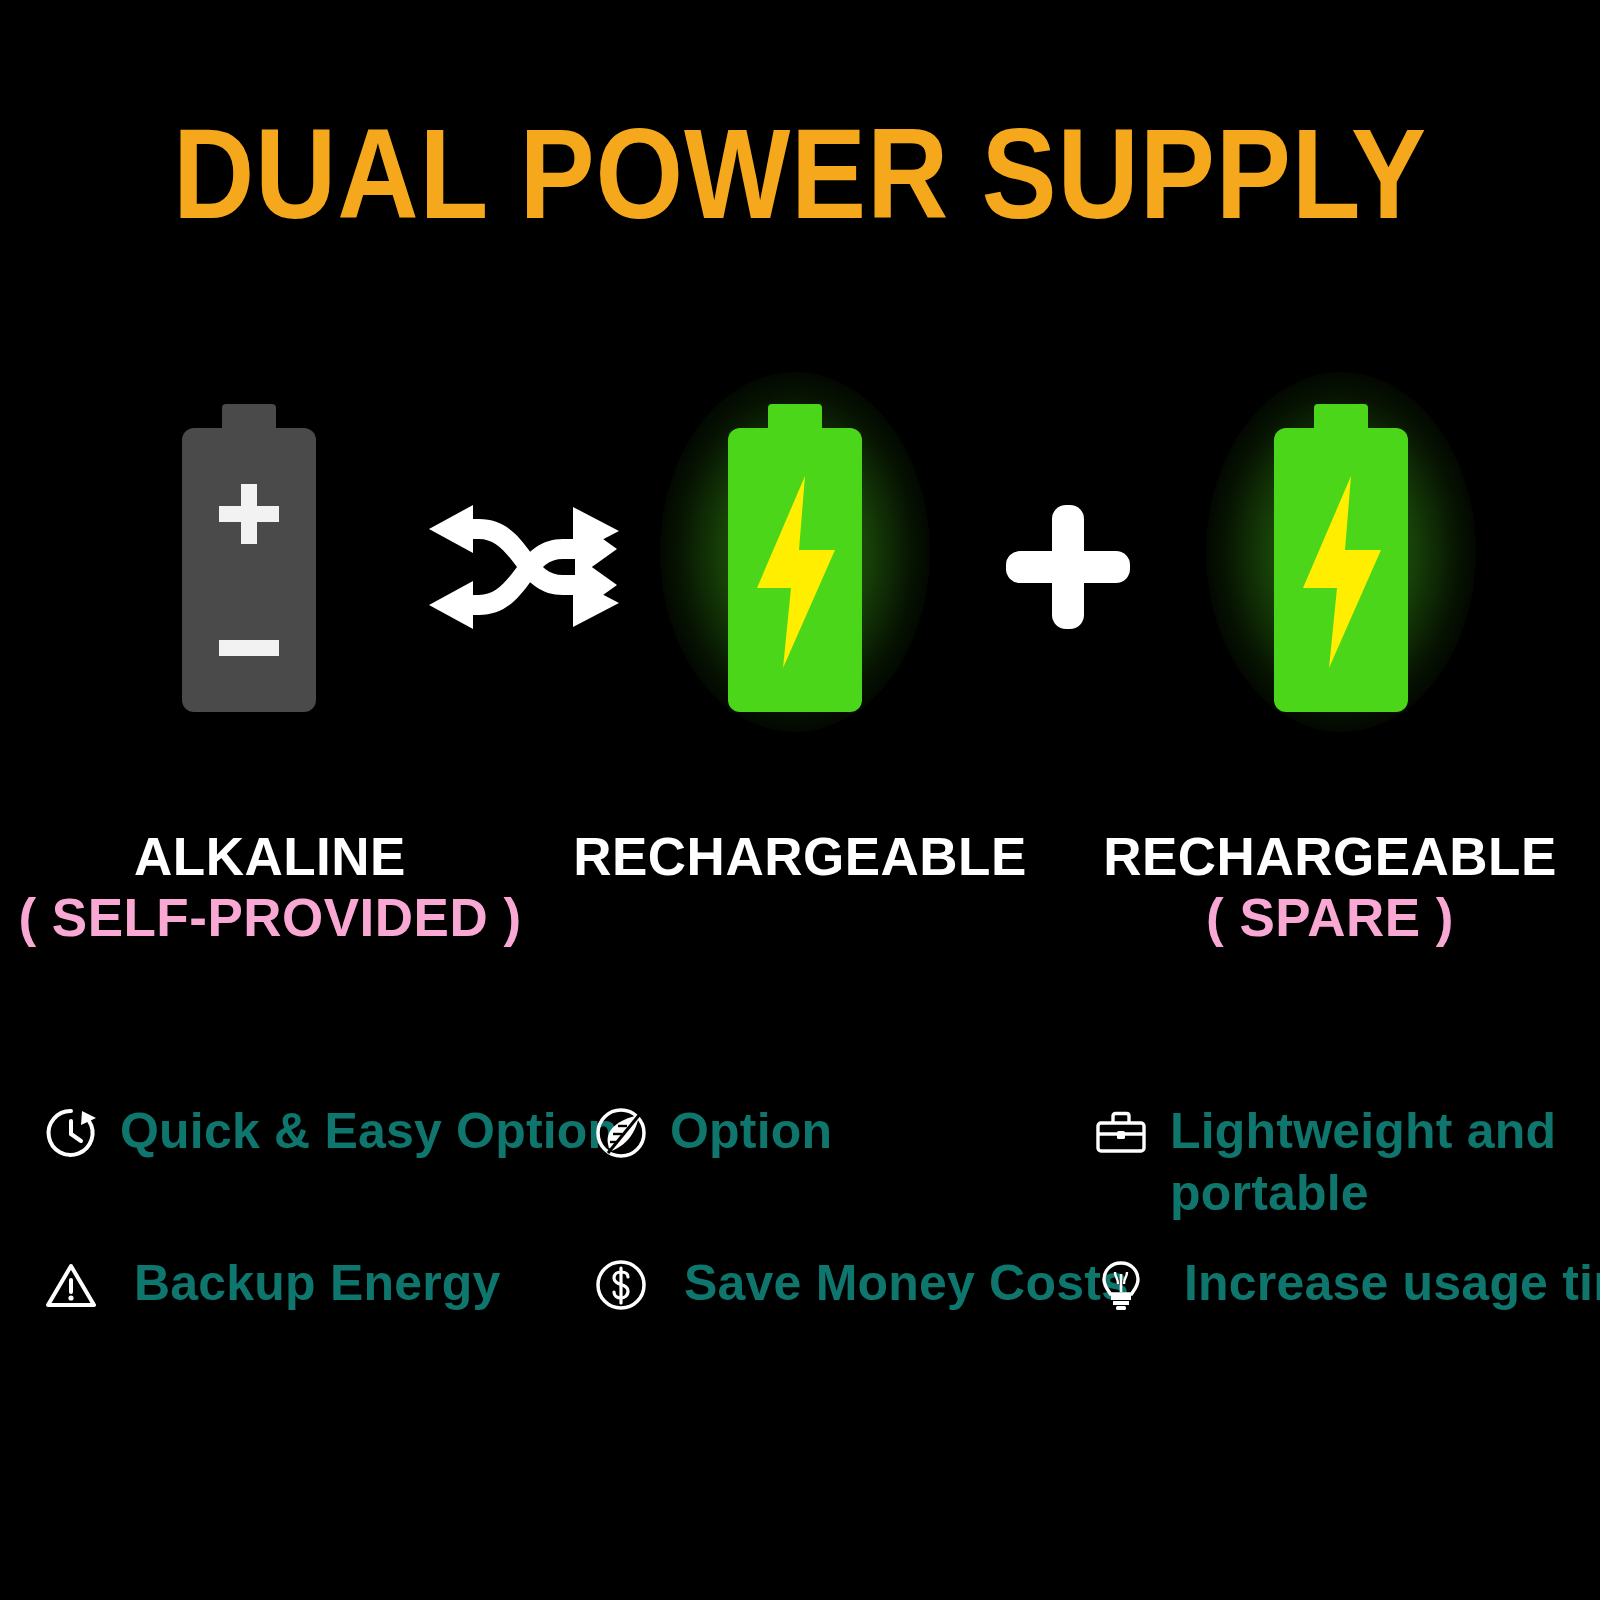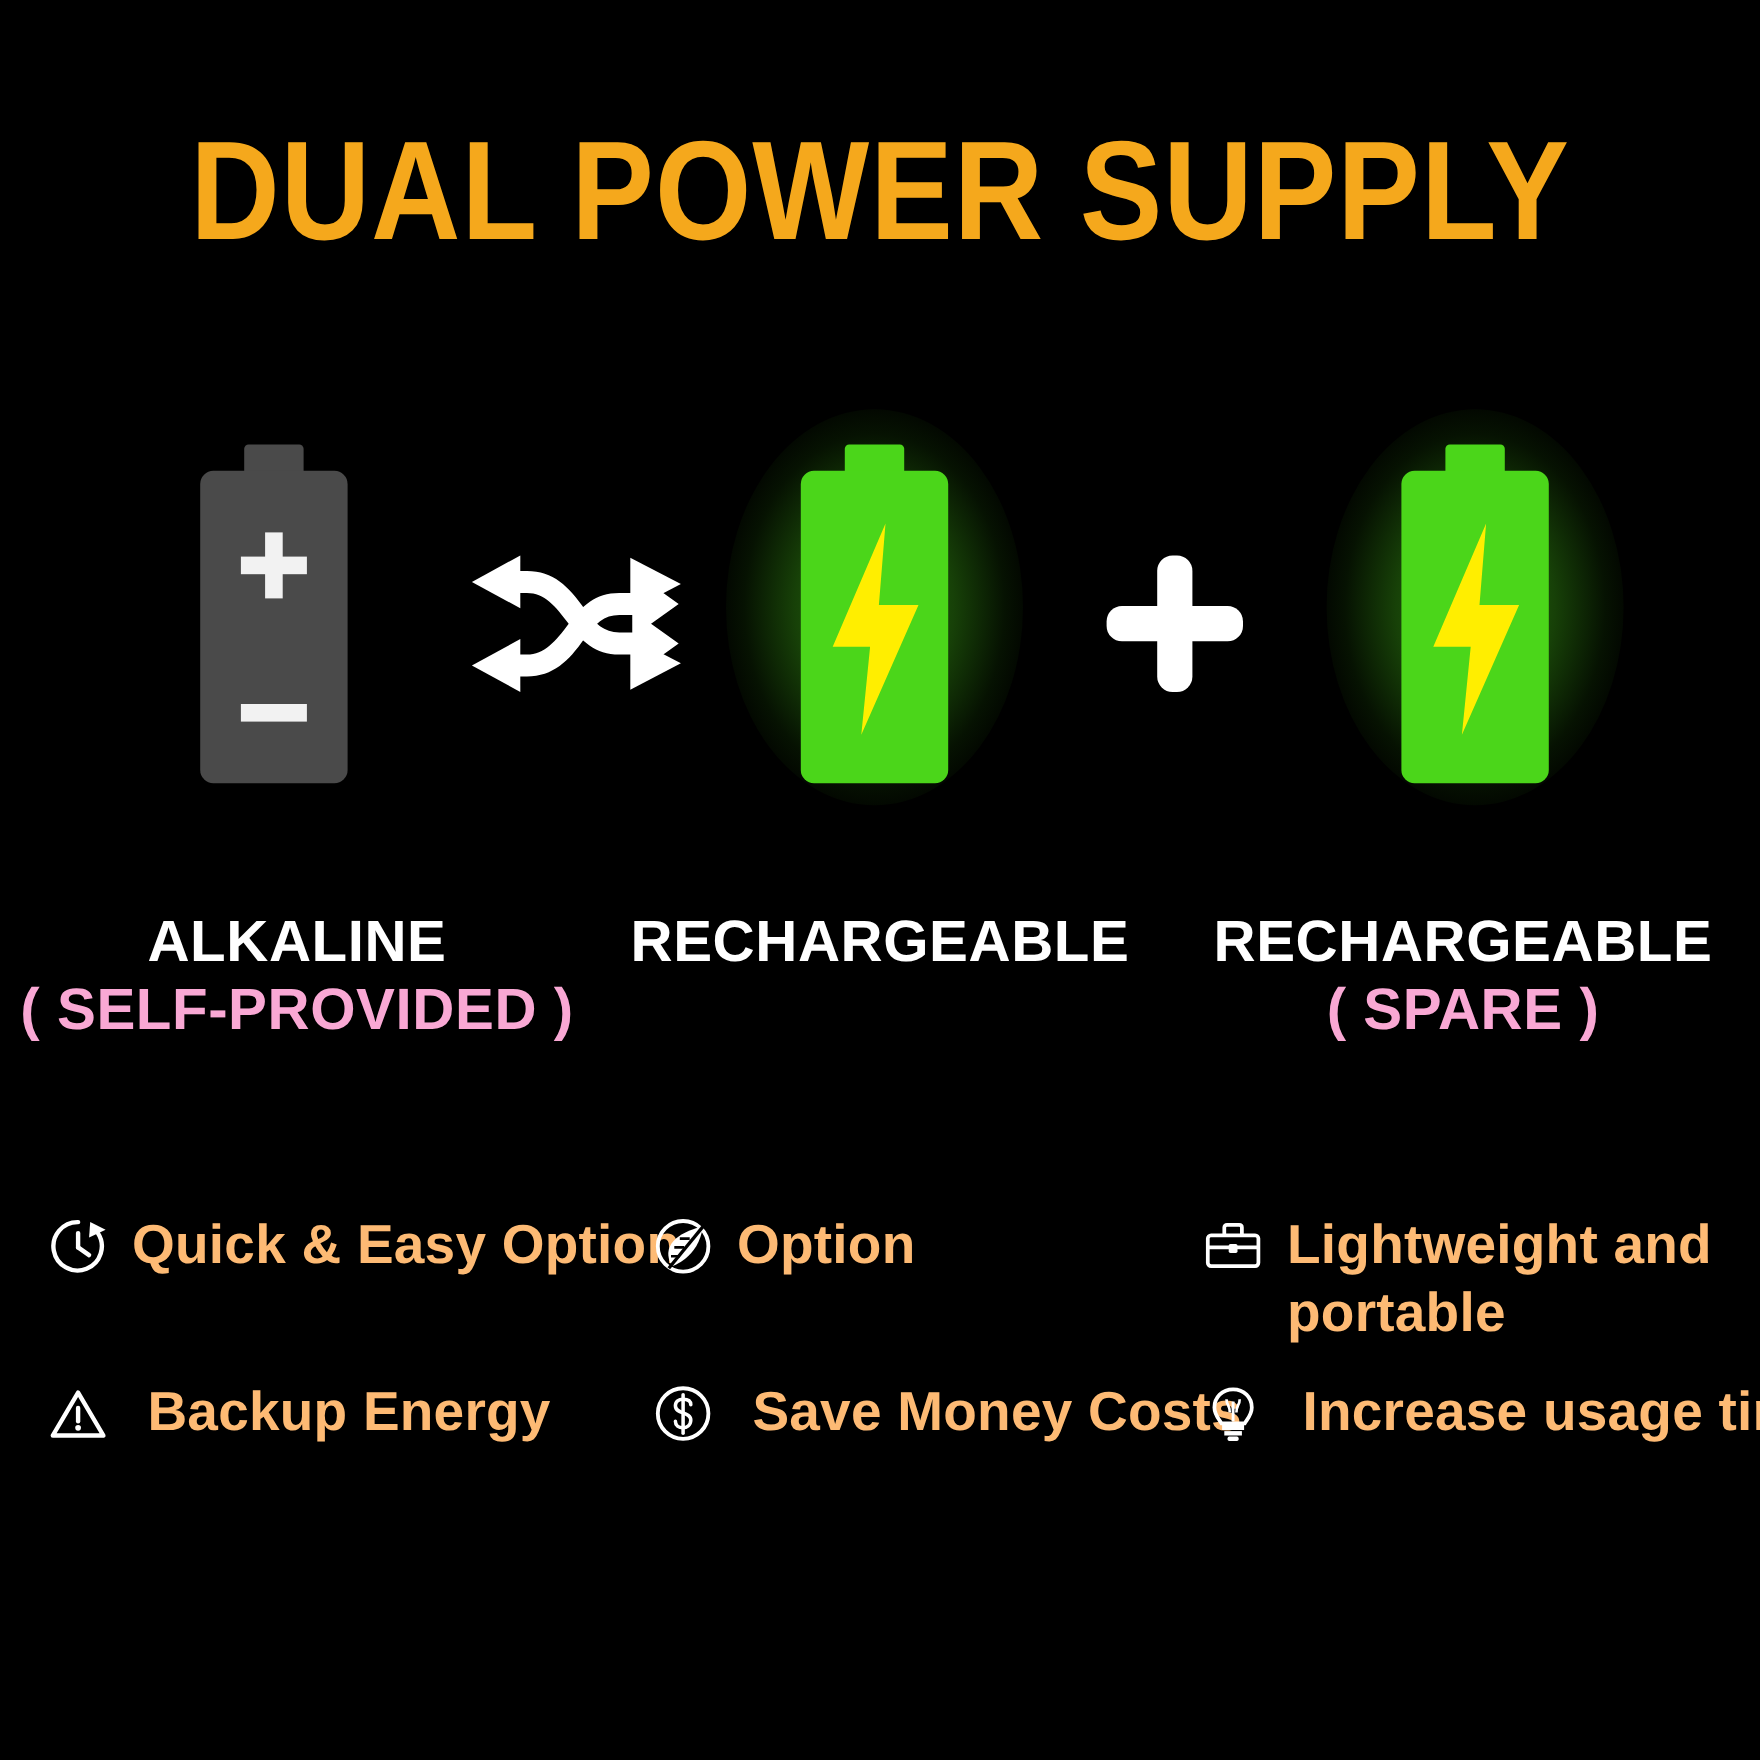--- a/index.html
+++ b/index.html
@@ -217,21 +217,21 @@
     flex: 0 0 auto;
     width: 54px;
     height: 54px;
     margin-top: 6px;
   }
   .feat-text {
     font-family: "Liberation Sans Narrow", "Liberation Sans", sans-serif;
     font-weight: bold;
     font-size: 50px;
     line-height: 62px;
-    color: #fdba74;
+    color: #0f766e;
     letter-spacing: 0.2px;
   }
   .feat-text.wrap { max-width: 430px; }
   .feat-text.nowrap { white-space: nowrap; }
 </style>
 </head>
 <body>
 
 <div class="title">DUAL POWER SUPPLY</div>
 

